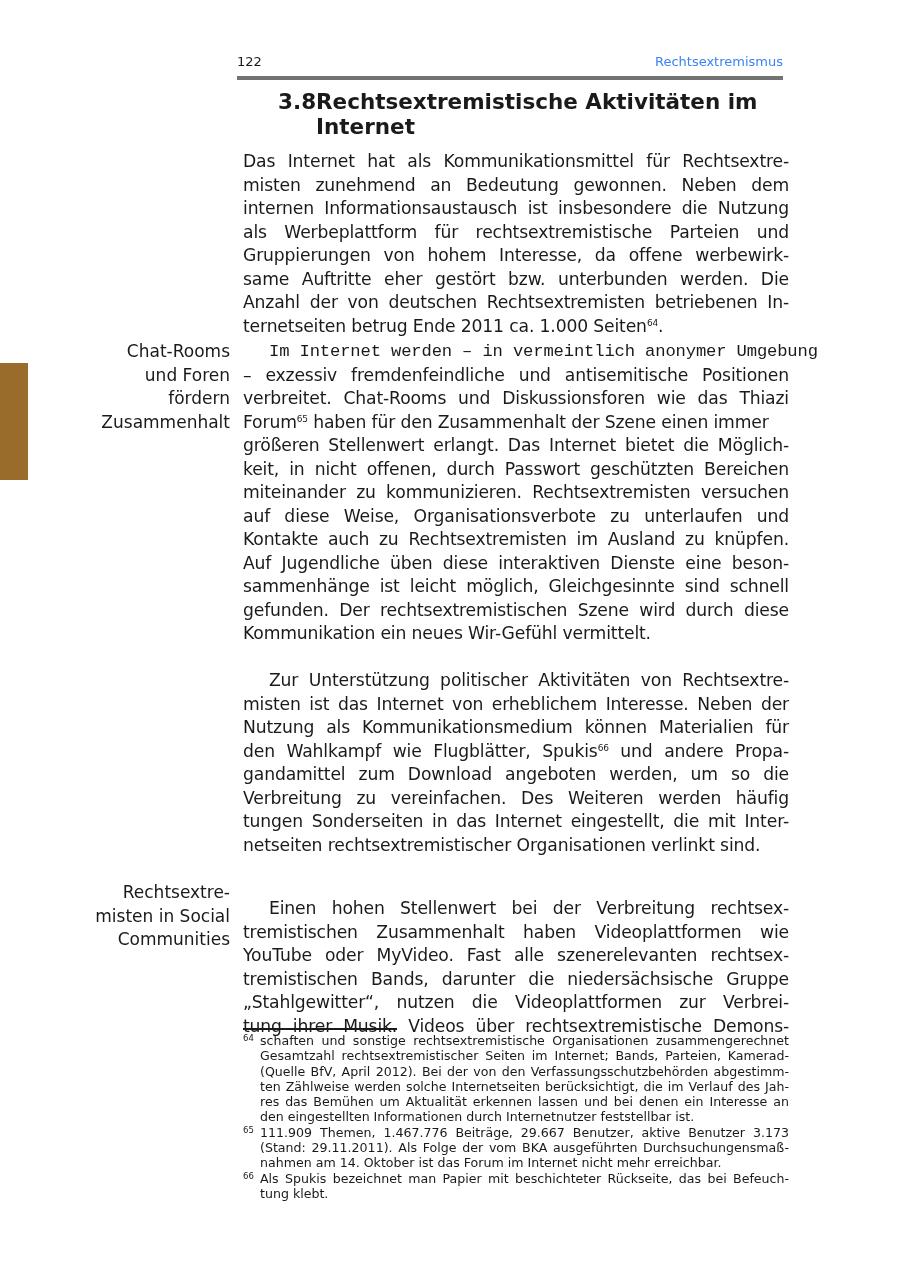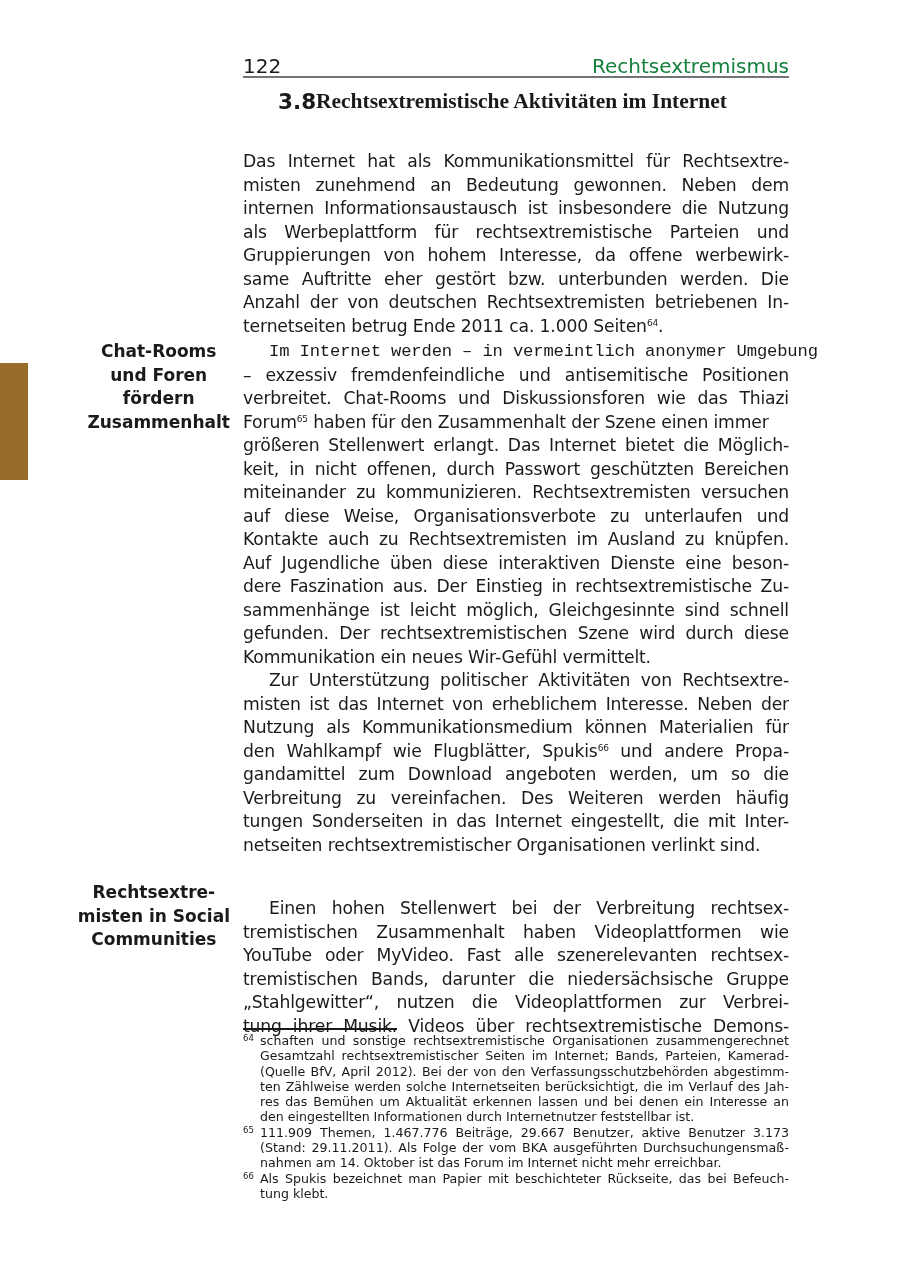--- a/index.html
+++ b/index.html
@@ -1,30 +1,30 @@
 <!DOCTYPE html>
 <html><head>
 <meta charset="utf-8">
 <style>
   html, body { margin: 0; padding: 0; background: #ffffff; }
   body { width: 900px; height: 1276px; position: relative; overflow: hidden;
          font-family: "DejaVu Sans", "Liberation Sans", sans-serif; color: #1a1a1a; }
   .thumb-tab { position: absolute; left: 0; top: 363px; width: 28px; height: 117px; background: #9a6c2c; }
-  .running-head { position: absolute; left: 243px; top: 52px; width: 546px; height: 24px;
-                  border-bottom: 2px solid #737373; font-size: 20px; }
+  .running-head { position: absolute; left: 237px; top: 52px; width: 546px; height: 24px;
+                  border-bottom: 4px solid #737373; font-size: 13px; }
   .running-head .page-no { position: absolute; left: 0; top: 2px; }
-  .running-head .chapter { position: absolute; right: 0; top: 2px; color: #15803d; }
+  .running-head .chapter { position: absolute; right: 0; top: 2px; color: #3b82f6; }
   .heading { position: absolute; left: 243px; top: 89px; width: 546px; font-weight: bold; font-size: 21.5px; line-height: 25px; }
   .heading .num { position: absolute; left: 0; top: 0; margin-left: 35px; }
-  .heading .title { position: absolute; left: 73px; top: 0; width: 470px; font-family: Liberation Serif, serif; }
+  .heading .title { position: absolute; left: 73px; top: 0; width: 470px; }
   .body-text { position: absolute; left: 243px; width: 546px; font-size: 17.2px; line-height: 23.5px;
                text-align: justify; letter-spacing: -0.15px; }
   .line { display: block; text-align: justify; text-align-last: justify; white-space: nowrap; }
   .line.last { text-align-last: left; }
-  .margin-note { position: absolute; right: 670px; text-align: center; font-weight: bold; font-size: 17px; line-height: 23.5px; }
+  .margin-note { position: absolute; right: 670px; text-align: right; font-weight: normal; font-size: 17px; line-height: 23.5px; }
   sup { font-size: 9px; vertical-align: 6px; line-height: 0; }
   .fn-rule { position: absolute; left: 243px; top: 1028px; width: 154px; height: 2px; background: #1a1a1a; }
   .footnotes { position: absolute; left: 243px; top: 1033px; width: 546px; font-size: 12.6px; line-height: 15.3px; }
   .fn { position: relative; padding-left: 17px; }
   .fn .fn-mark { position: absolute; left: 0; top: 0; font-size: 8.5px; line-height: 11px; }
 </style>
 </head>
 <body>
 
 <div class="thumb-tab"></div>
@@ -66,21 +66,20 @@
   <span class="line" style="padding-left:26px;font-family:Liberation Mono, monospace;">Im Internet werden – in vermeintlich anonymer Umgebung</span>
   <span class="line">– exzessiv fremdenfeindliche und antisemitische Positionen</span>
   <span class="line">verbreitet. Chat-Rooms und Diskussionsforen wie das Thiazi</span>
   <span class="line last"><span>Forum</span><sup>65</sup><span> haben für den Zusammenhalt der Szene einen immer</span></span>
   <span class="line">größeren Stellenwert erlangt. Das Internet bietet die Möglich-</span>
   <span class="line">keit, in nicht offenen, durch Passwort geschützten Bereichen</span>
   <span class="line">miteinander zu kommunizieren. Rechtsextremisten versuchen</span>
   <span class="line">auf diese Weise, Organisationsverbote zu unterlaufen und</span>
   <span class="line">Kontakte auch zu Rechtsextremisten im Ausland zu knüpfen.</span>
   <span class="line">Auf Jugendliche üben diese interaktiven Dienste eine beson-</span>
-  <span class="line">dere Faszination aus. Der Einstieg in rechtsextremistische Zu-</span>
   <span class="line">sammenhänge ist leicht möglich, Gleichgesinnte sind schnell</span>
   <span class="line">gefunden. Der rechtsextremistischen Szene wird durch diese</span>
   <span class="line last">Kommunikation ein neues Wir-Gefühl vermittelt.</span>
 </div>
 
 <div class="body-text" style="top:669px;">
   <span class="line" style="padding-left:26px;">Zur Unterstützung politischer Aktivitäten von Rechtsextre-</span>
   <span class="line">misten ist das Internet von erheblichem Interesse. Neben der</span>
   <span class="line">Nutzung als Kommunikationsmedium können Materialien für</span>
   <span class="line"><span>den Wahlkampf wie Flugblätter, Spukis</span><sup>66</sup><span> und andere Propa-</span></span>

